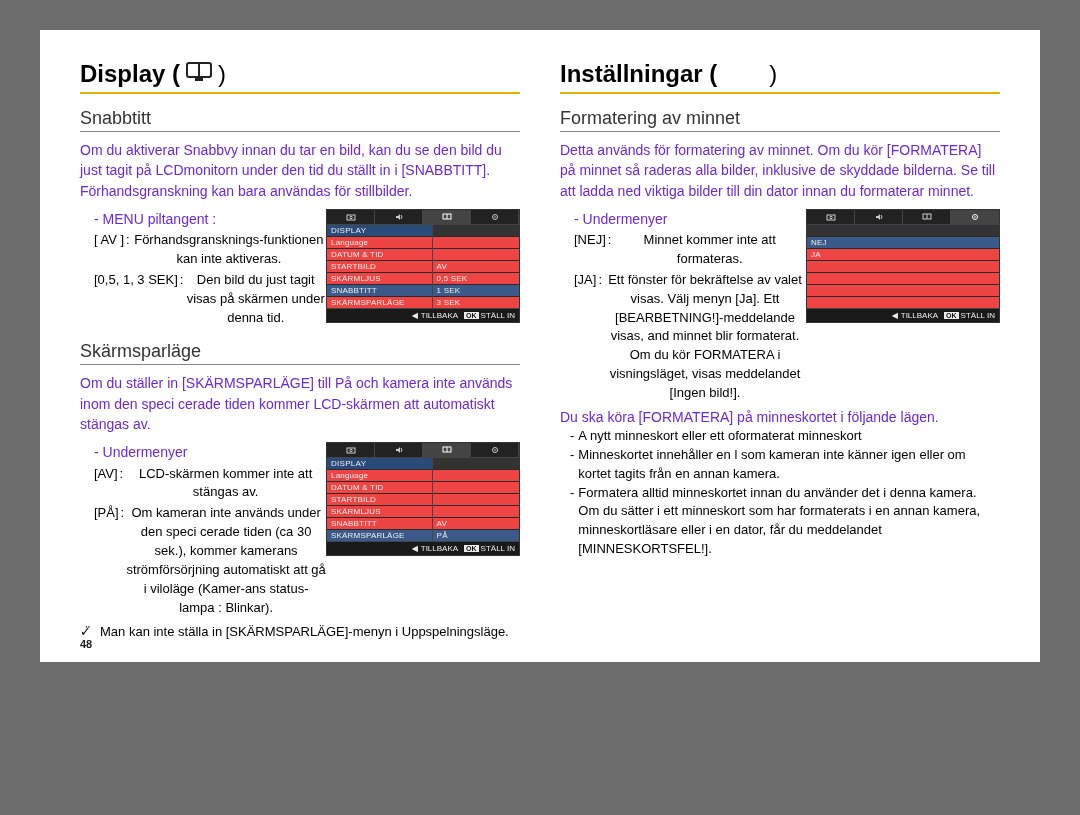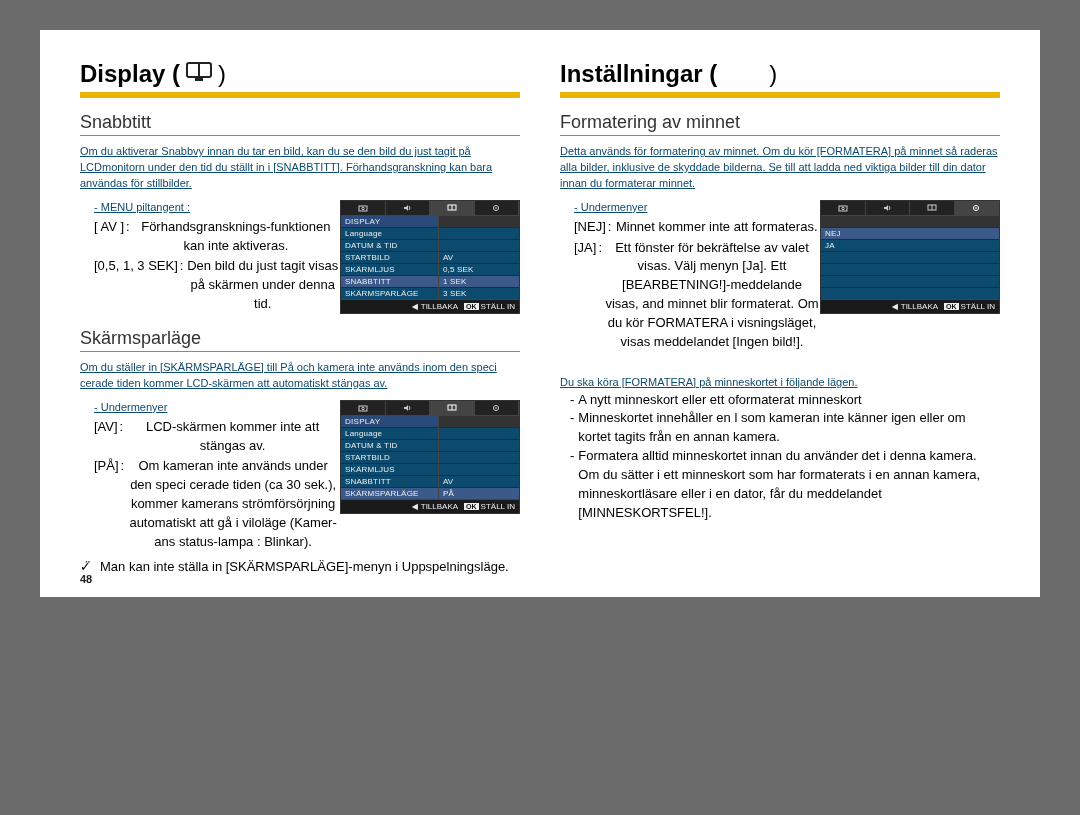--- a/index.html
+++ b/index.html
@@ -17,21 +17,21 @@
     padding: 30px 40px 20px 40px;
     display: flex;
     gap: 40px;
     position: relative;
   }
   .col { flex: 1; min-width: 0; }
 
   h1.section-title {
     font-size: 24px;
     font-weight: 600;
-    border-bottom: 6px solid #eab308;
+    border-bottom: 2px solid #eab308;
     padding-bottom: 4px;
     margin-bottom: 10px;
     display: flex;
     align-items: flex-end;
     gap: 6px;
   }
   h1.section-title .paren { font-weight: 400; }
   .display-icon {
     display: inline-block;
     vertical-align: middle;
@@ -40,35 +40,35 @@
   h2.subheading {
     font-size: 18px;
     font-weight: 400;
     color: #333;
     border-bottom: 1px solid #888;
     padding-bottom: 2px;
     margin-top: 14px;
     margin-bottom: 8px;
   }
 
-  p.body-text { font-size: 11px; line-height: 1.45; color: #0c4a6e; text-decoration: underline; }
+  p.body-text { font-size: 14px; line-height: 1.45; color: #6d28d9; }
   .indent { padding-left: 14px; }
 
   .row { display: flex; gap: 0; align-items: flex-start; margin-top: 8px; }
   .text-block { flex: 1; min-width: 0; }
 
   .kv { display: flex; align-items: flex-start; font-size: 13px; line-height: 1.45; margin-top: 2px; }
   .kv .k { white-space: pre; text-align: right; }
   .kv .colon { margin: 0 2px; }
   .kv .v { flex: 1; text-align: center; }
 
   .menu-screenshot {
-    width: 180px;
+    width: 194px;
     flex-shrink: 0;
-    background: #0c4a6e;
+    background: #ef4444;
     color: #eee;
     font-size: 9px;
     border: 1px solid #333;
   }
   .tabbar {
     display: flex;
     background: #222;
     border-bottom: 1px solid #444;
   }
   .tab {
@@ -396,21 +396,21 @@
               <span>TILLBAKA</span>
             </span>
           <span class="btn">
               <span class="ok">OK</span>
               <span>STÄLL IN</span>
             </span>
         </div>
       </div>
     </div>
 
-    <p class="body-text" style="margin-top:23px">Du ska köra [FORMATERA] på minneskortet i följande lägen.</p>
+    <p class="body-text" style="margin-top:4px">Du ska köra [FORMATERA] på minneskortet i följande lägen.</p>
     <div class="bullets indent">
       <div class="bi">
           <span>A nytt minneskort eller ett oformaterat minneskort</span>
         </div>
       <div class="bi">
           <span>Minneskortet innehåller en   l som kameran inte känner igen eller om kortet tagits från en annan kamera.</span>
         </div>
       <div class="bi">
           <span>Formatera alltid minneskortet innan du använder det i denna kamera. Om du sätter i ett minneskort som har formaterats i en annan kamera, minneskortläsare eller i en dator, får du meddelandet [MINNESKORTSFEL!].</span>
         </div>

